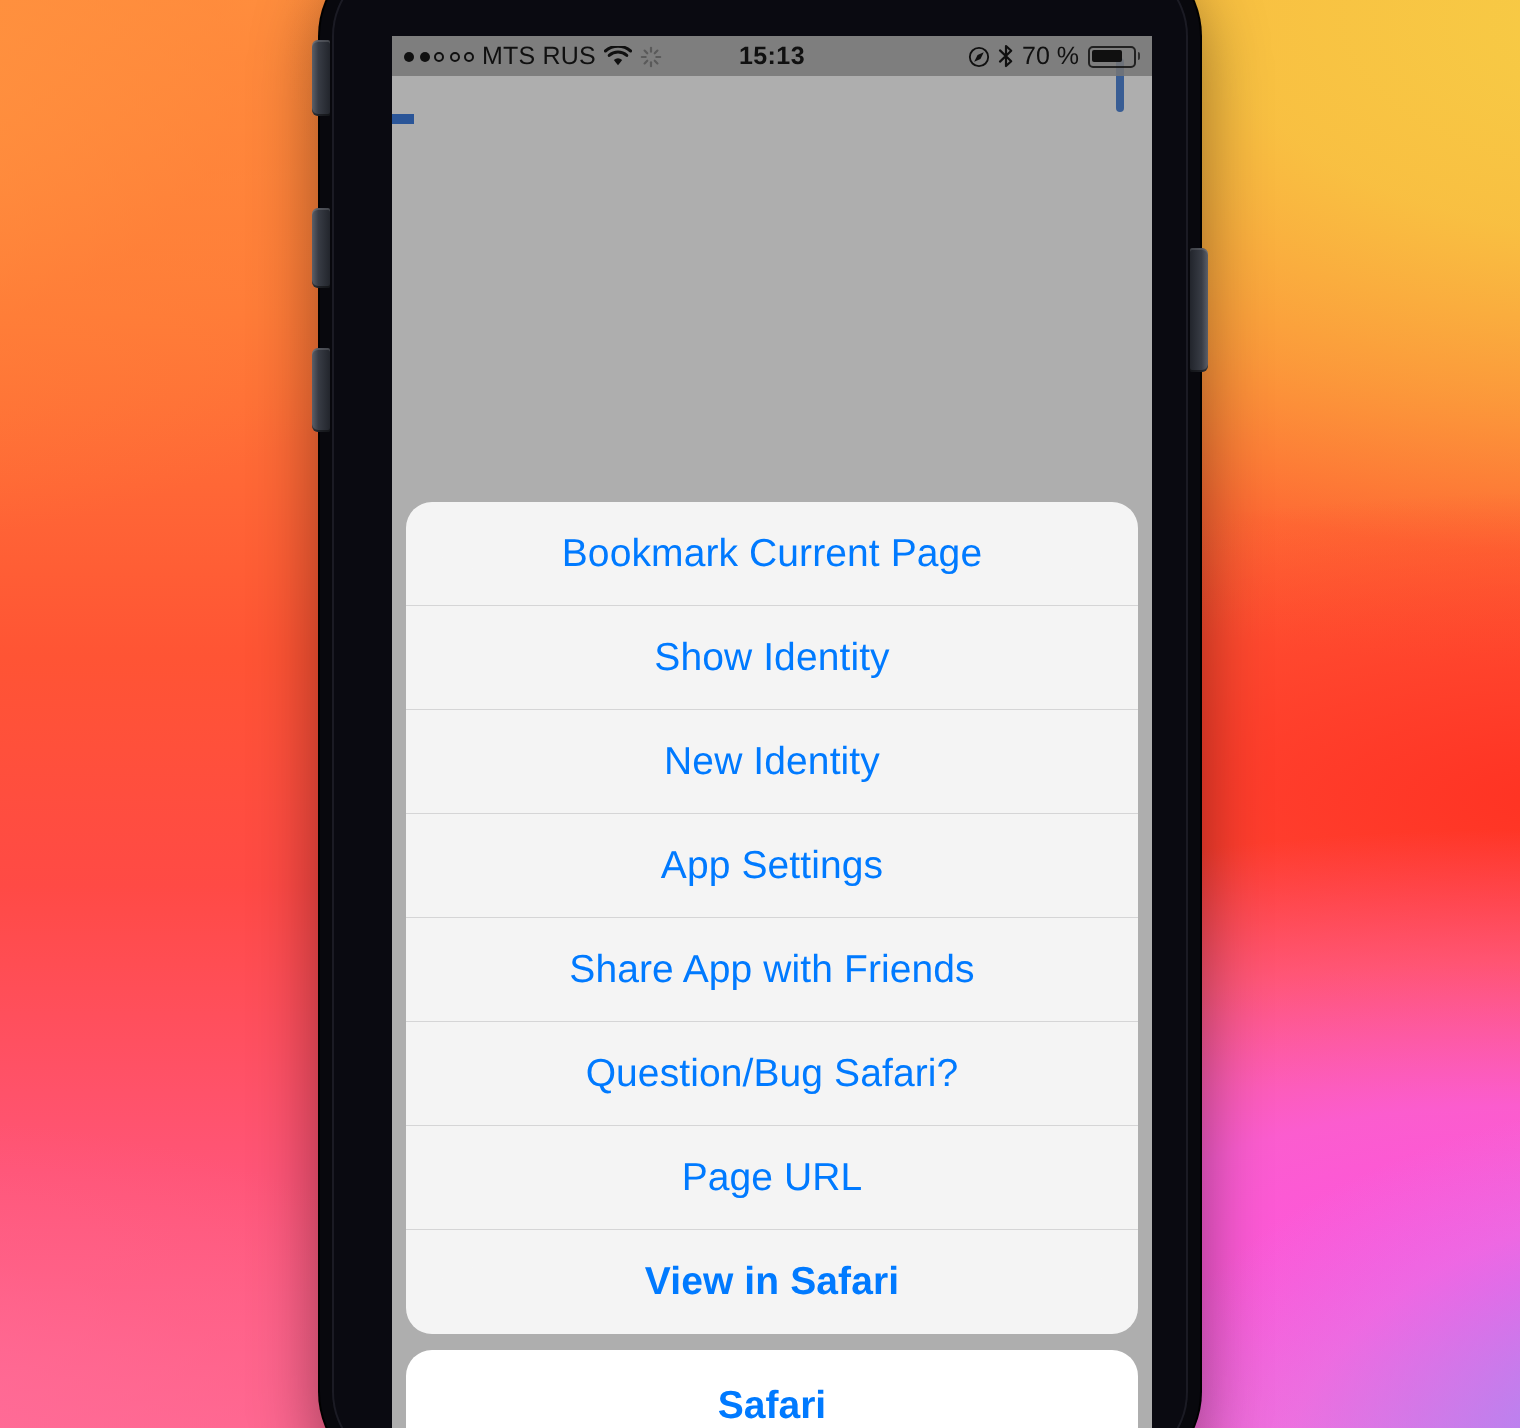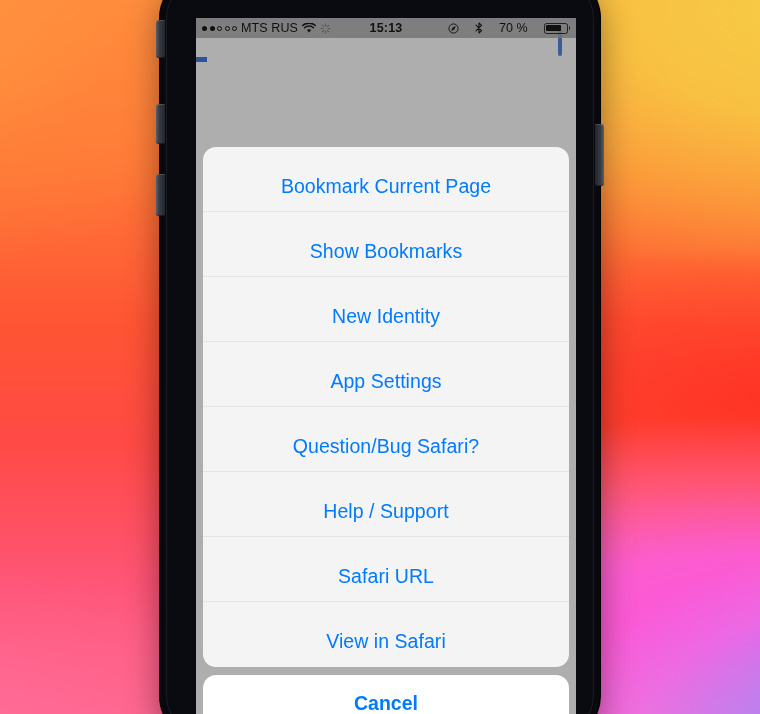--- a/index.html
+++ b/index.html
@@ -210,21 +210,21 @@
     left: 0; right: 0;
     text-align: center;
     font-size: 12.5px;
     font-weight: bold;
     letter-spacing: 0.2px;
   }
   #status-right {
     margin-left: auto;
     display: flex;
     align-items: center;
-    gap: 16px;
+    gap: 4px;
     padding-right: 6px;
     z-index: 2;
   }
   #battery-percent { font-size: 12.5px; }
   #battery-shell {
     position: relative;
     width: 24px;
     height: 11px;
     border: 1px solid rgba(16,16,16,0.85);
     border-radius: 2.5px;
@@ -264,23 +264,22 @@
     height: 52px;
     display: flex;
     align-items: center;
     justify-content: center;
     color: #007AFF;
     font-size: 19.5px;
     letter-spacing: 0.05px;
     box-shadow: inset 0 -0.5px 0 rgba(60,60,67,0.17);
     cursor: pointer;
     user-select: none;
-    margin-top: 13px;
-  }
-  .sheet-item:last-child { box-shadow: none; }
+  }
+  .sheet-item:last-child { box-shadow: none; font-weight: bold; }
 
   #cancel-button {
     margin-top: 8px;
     height: 56px;
     background: #ffffff;
     border-radius: 13px;
     display: flex;
     align-items: center;
     justify-content: center;
     color: #007AFF;
@@ -375,42 +374,42 @@
           </span>
         </div>
       </div>
 
       <div id="action-sheet-wrap">
         <div id="action-sheet">
           <div class="sheet-item">
             <span>Bookmark Current Page</span>
           </div>
           <div class="sheet-item">
-            <span>Show Bookmarks</span>
+            <span>Show Identity</span>
           </div>
           <div class="sheet-item">
             <span>New Identity</span>
           </div>
           <div class="sheet-item">
             <span>App Settings</span>
           </div>
           <div class="sheet-item">
+            <span>Share App with Friends</span>
+          </div>
+          <div class="sheet-item">
             <span>Question/Bug Safari?</span>
           </div>
           <div class="sheet-item">
-            <span>Help / Support</span>
-          </div>
-          <div class="sheet-item">
-            <span>Safari URL</span>
+            <span>Page URL</span>
           </div>
           <div class="sheet-item">
             <span>View in Safari</span>
           </div>
         </div>
 
         <div id="cancel-button">
-          <span>Cancel</span>
+          <span>Safari</span>
         </div>
       </div>
 
     </div>
   </div>
 </div>
 
 </body></html>

